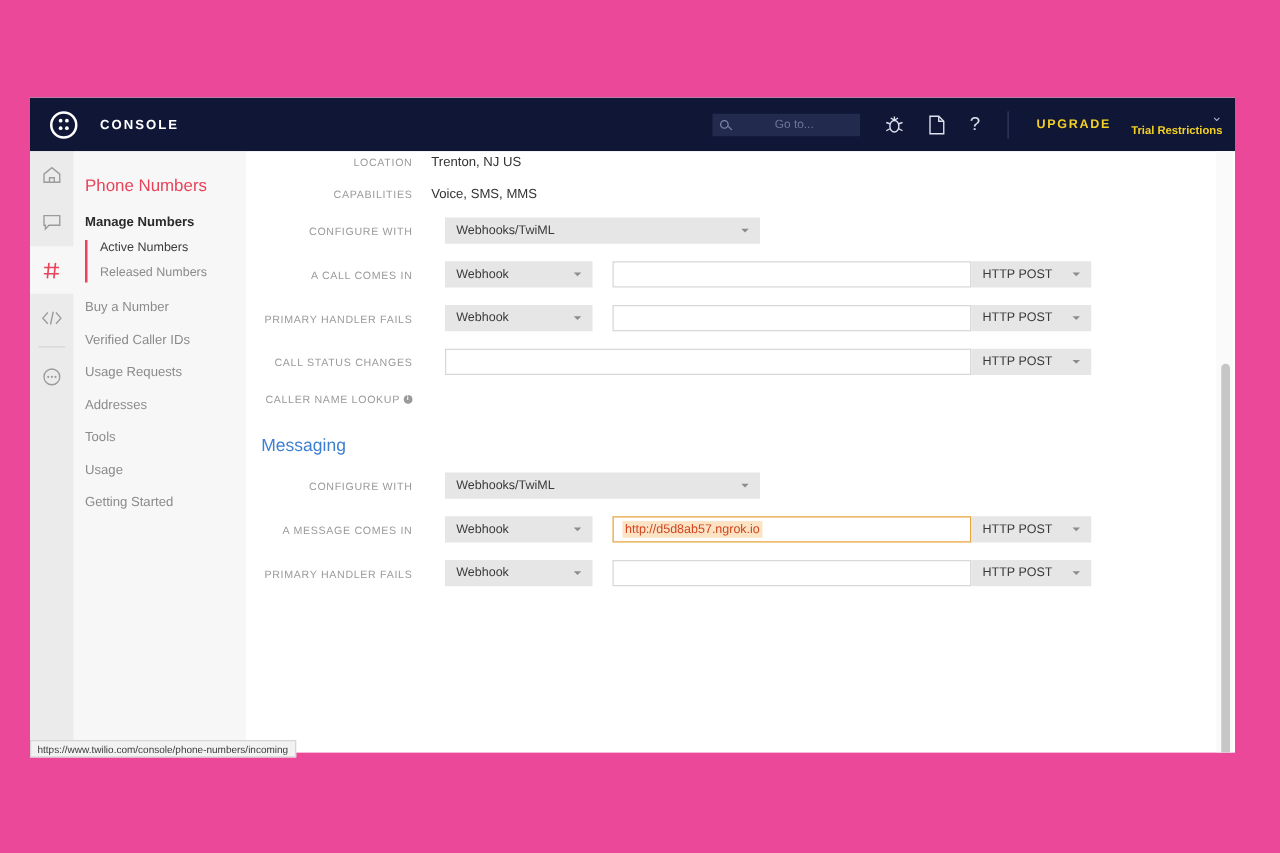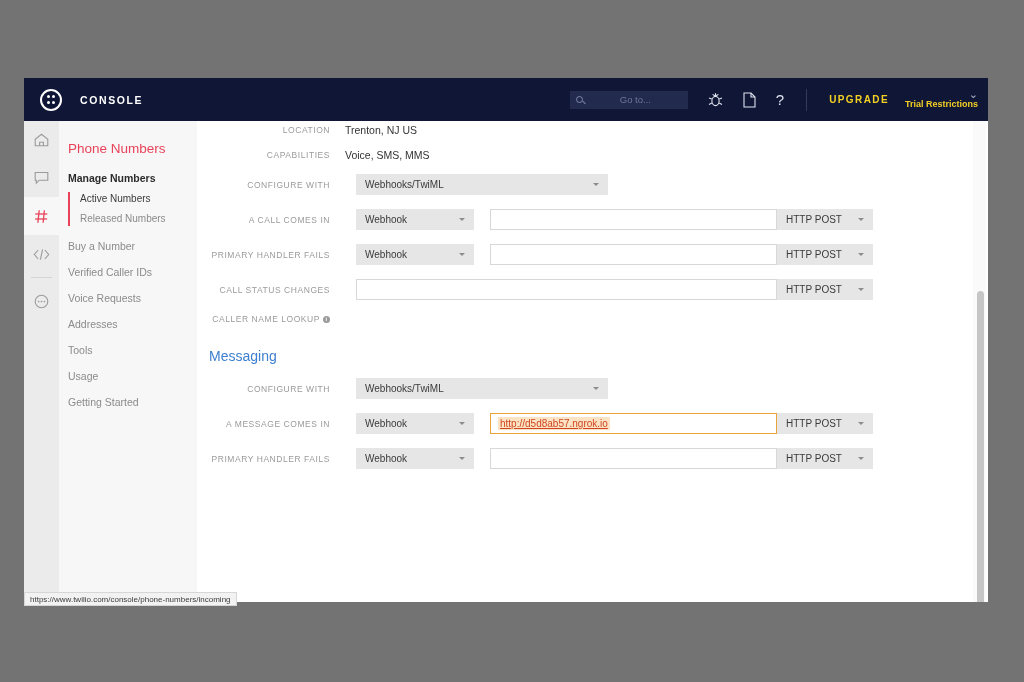--- a/index.html
+++ b/index.html
@@ -3,21 +3,21 @@
 <meta charset="utf-8">
 <style>
   * { box-sizing: border-box; }
   html, body {
     margin: 0; padding: 0;
     width: 1024px; height: 682px;
     background: #ffffff;
     font-family: "Liberation Sans", sans-serif;
     overflow: hidden;
   }
-  #page { position: relative; width: 1024px; height: 682px; background: #737373; }
+  #page { position: relative; width: 1024px; height: 682px; background: #ec4899; }
 
   
   #window {
     position: absolute; left: 24px; top: 78px;
     width: 964px; height: 524px;
     background: #ffffff;
     overflow: hidden;
   }
 
   
@@ -271,21 +271,21 @@
       <div id="nav-section">Manage Numbers</div>
 
       <div class="subnav">
         <div class="railline active"></div>
         <div class="subitem active">Active Numbers</div>
         <div class="subitem">Released Numbers</div>
       </div>
 
       <div class="navlink">Buy a Number</div>
       <div class="navlink">Verified Caller IDs</div>
-      <div class="navlink">Voice Requests</div>
+      <div class="navlink">Usage Requests</div>
       <div class="navlink">Addresses</div>
       <div class="navlink">Tools</div>
       <div class="navlink">Usage</div>
       <div class="navlink">Getting Started</div>
     </div>
 
     <div id="main">
 
       <div style="height:3px;"></div>
 
@@ -375,21 +375,21 @@
         </div>
       </div>
 
       <div class="form-row">
         <div class="form-label">A MESSAGE COMES IN</div>
         <div class="ctl-group">
           <div class="sel narrow">
             <span>Webhook</span>
             <span class="chev"></span>
           </div>
-          <div class="txt long filled" style="margin-left:16px;text-decoration:underline;">
+          <div class="txt long filled" style="margin-left:16px;">
             <span><span>http://d5d8ab57.ngrok.io</span></span>
           </div>
           <div class="sel post">
             <span>HTTP POST</span>
             <span class="chev"></span>
           </div>
         </div>
       </div>
 
       <div class="form-row">

